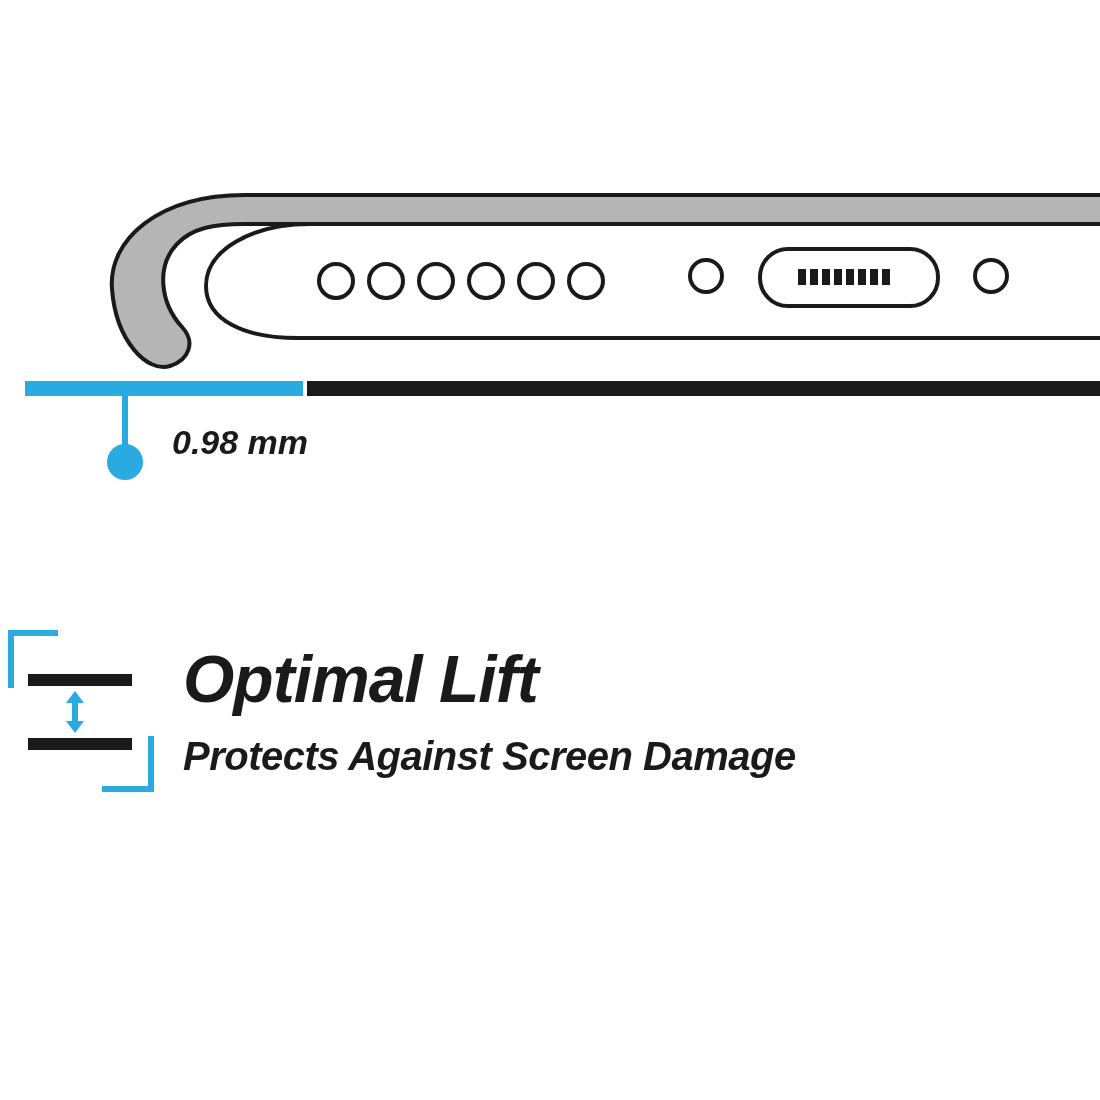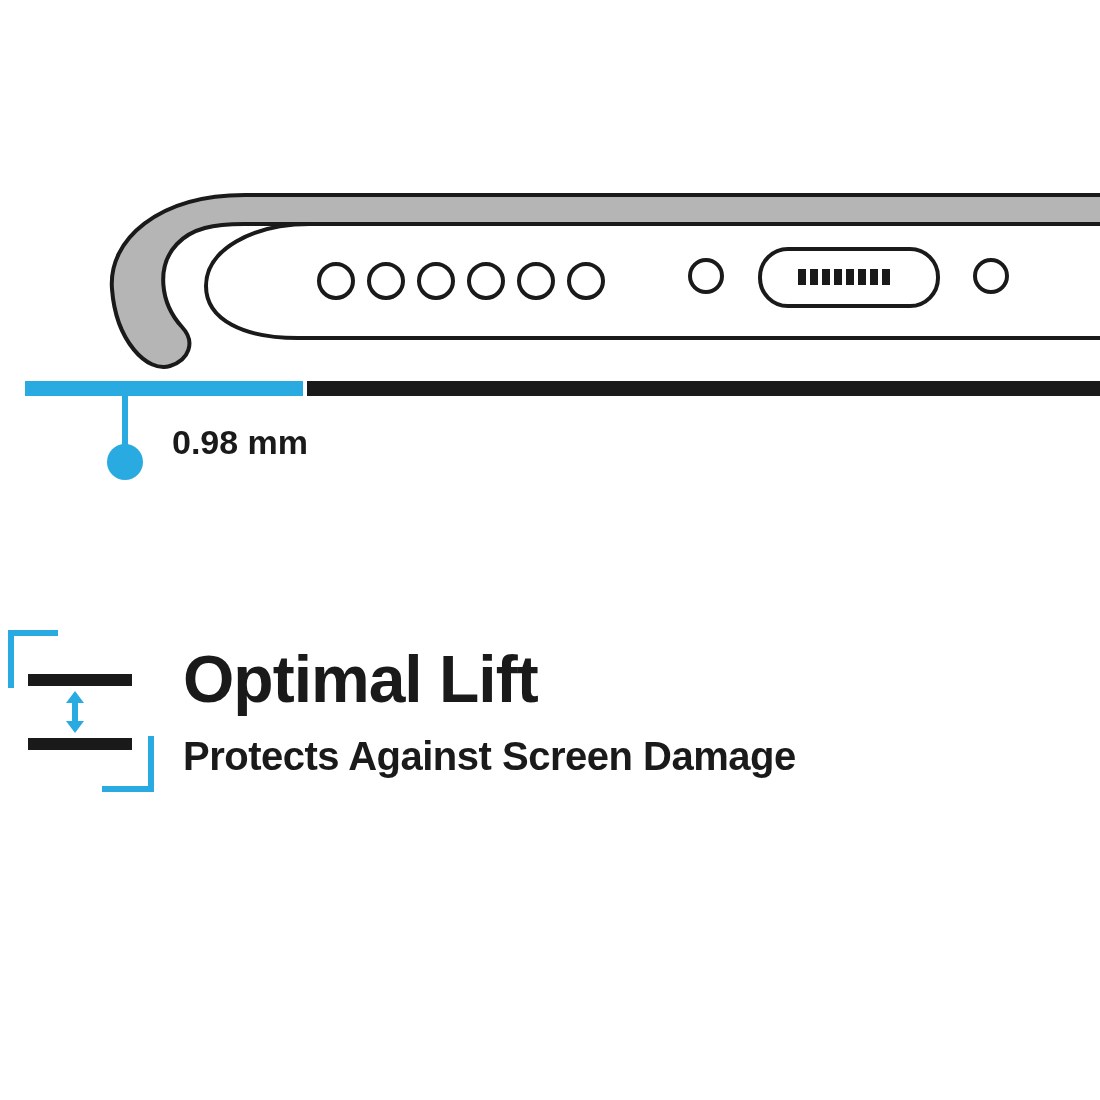--- a/index.html
+++ b/index.html
@@ -8,20 +8,21 @@
     --caseGray:#b5b5b5;
     --background:#ffffff;
   }
   html,body{margin:0;padding:0;background:var(--background);}
   .stage{
     position:relative;
     width:1100px;height:864px;
     background:var(--background);
     overflow:hidden;
     font-family:"Liberation Sans", sans-serif;
+    font-style:italic;
   }
   svg{display:block;}
   .outline{fill:#ffffff;stroke:var(--ink);stroke-width:4;}
   .hole{fill:#ffffff;stroke:var(--ink);stroke-width:4;}
   .case{fill:var(--caseGray);stroke:var(--ink);stroke-width:4;}
   .ink-fill{fill:var(--ink);}
   .accent-fill{fill:var(--accent);}
   .measure-label{
     font-family:"Liberation Sans", sans-serif;
     font-weight:bold;font-size:34px;fill:var(--ink);

